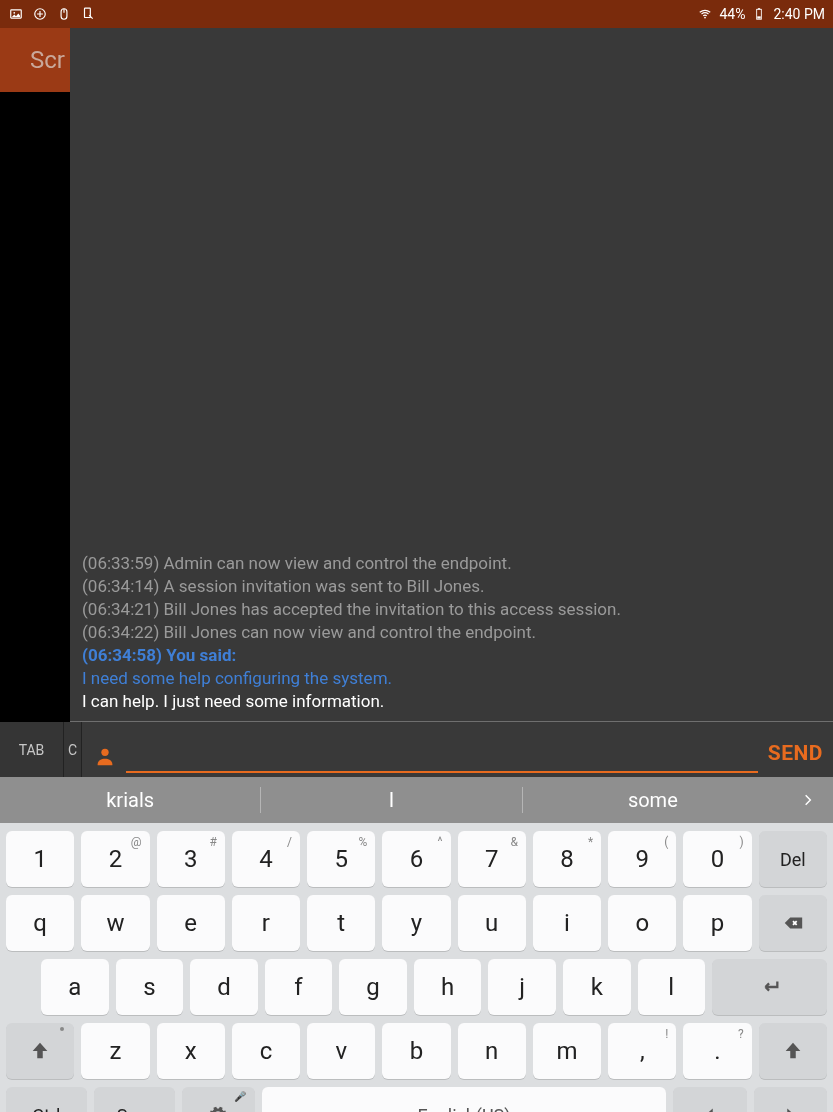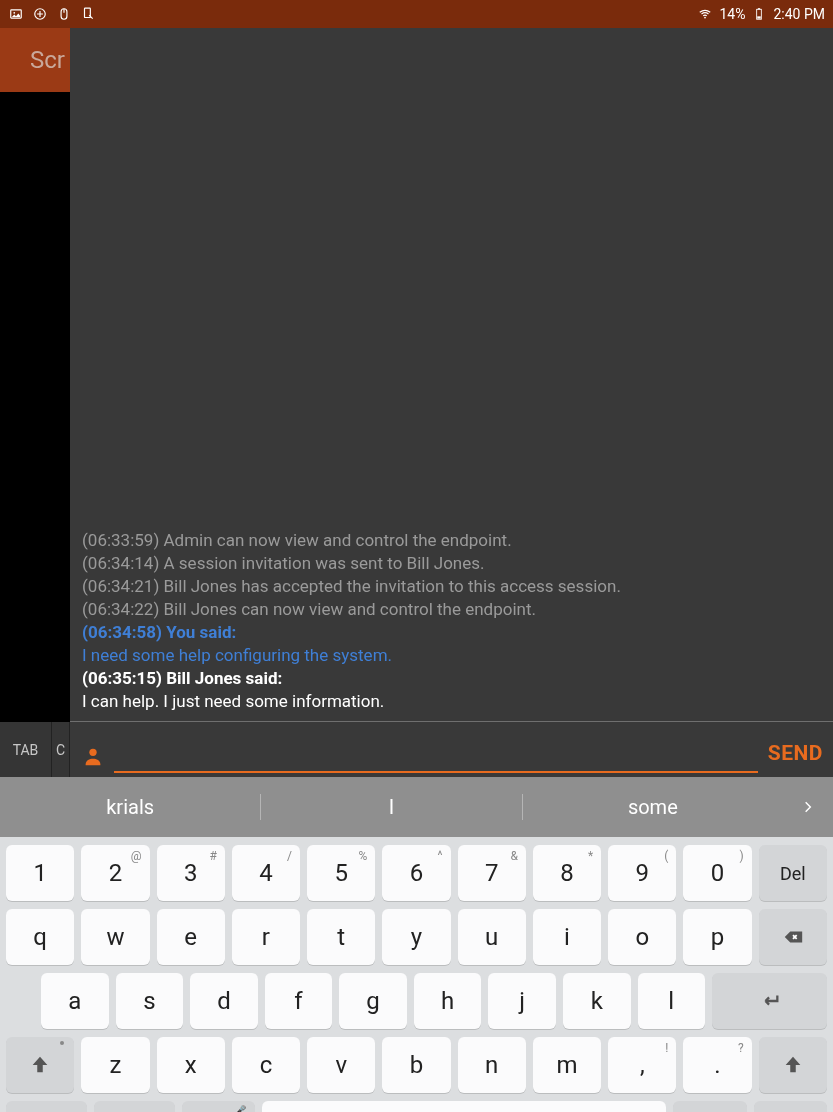--- a/index.html
+++ b/index.html
@@ -28,30 +28,30 @@
   .chat-line.you { color: #3f7fd6; font-weight: 700; }
   .chat-line.you-msg { color: #3f7fd6; }
   .chat-line.other { color: #fff; font-weight: 700; }
   .chat-line.other-msg { color: #fff; }
 
   .chat-divider { height: 1px; background: #6f6f6f; margin: 2px 0 0 0; }
 
   
   .footer-row { background: #303030; height: 55px; display: flex; align-items: stretch; }
   .tab-btn { background: #353535; color: #c7c7c7; font-size: 14px; display:flex; align-items:center; justify-content:center; border-right:1px solid #222; }
-  .tab-tab { width: 52px; }
+  .tab-tab { width: 64px; }
   .tab-c { width: 18px; }
   .chat-input-area { flex:1; display:flex; align-items:flex-end; gap:10px; padding: 0 10px 4px 12px; background:#393939; }
   .person-icon { width:22px; height:22px; margin-bottom:6px; }
   .person-icon svg { width:22px; height:22px; fill:#e86b1f; }
   .input-line { flex:1; border:none; border-bottom:2px solid #e86b1f; background:transparent; height:30px; outline:none; color:#fff; font-size:16px; }
   .send-btn { color:#e86b1f; font-weight:700; font-size:21px; padding-bottom:8px; letter-spacing:0.5px; }
 
   
-  .suggestion-bar { background: #8f8f8f; height: 60px; display:flex; align-items:center; color:#fff; font-size:20px; }
+  .suggestion-bar { background: #8f8f8f; height: 46px; display:flex; align-items:center; color:#fff; font-size:20px; }
   .sugg { flex:1; text-align:center; position:relative; }
   .sugg-div { width:1px; height:26px; background:#b5b5b5; }
   .sugg-arrow { width:50px; display:flex; align-items:center; justify-content:center; }
   .sugg-arrow svg { width:14px; height:24px; stroke:#fff; fill:none; stroke-width:2.5; }
 
   
   .keyboard { background:#dcdee0; padding:8px 6px 6px 6px; height:349px; display:flex; flex-direction:column; gap:8px; }
   .krow { display:flex; gap:7px; }
   .key { background:#fbfbfc; border:none; border-radius:6px; box-shadow:0 1px 0 rgba(0,0,0,0.15); height:56px; display:flex; align-items:center; justify-content:center; font-size:24px; color:#222; position:relative; flex:1; }
   .key .sup { position:absolute; top:4px; right:8px; font-size:12px; color:#888; }
@@ -98,21 +98,21 @@
         </svg>
       </span>
   </div>
   <div class="status-right">
     <span class="sb-icon">
         <svg viewBox="0 0 24 24">
           <path d="M3 9a15 15 0 0118 0M6 12a10 10 0 0112 0M9 15a5 5 0 016 0" fill="none" stroke="#fff" stroke-width="2"></path>
           <circle cx="12" cy="18" r="1.5"></circle>
         </svg>
       </span>
-    <span>14%</span>
+    <span>44%</span>
     <span class="sb-icon">
         <svg viewBox="0 0 24 24">
           <rect x="8" y="4" width="8" height="17" fill="none" stroke="#fff" stroke-width="1.5"></rect>
           <rect x="10" y="2" width="4" height="2"></rect>
           <rect x="9" y="16" width="6" height="4"></rect>
         </svg>
       </span>
     <span>2:40 PM</span>
   </div>
 </div>
@@ -124,21 +124,20 @@
 <div class="content-area">
   <div class="left-col"></div>
   <div class="chat-panel">
     <div class="chat-scroll">
       <div class="chat-line"><span class="ts">06:33:59</span><span>Admin can now view and control the endpoint.</span></div>
       <div class="chat-line"><span class="ts">06:34:14</span><span>A session invitation was sent to Bill Jones.</span></div>
       <div class="chat-line"><span class="ts">06:34:21</span><span>Bill Jones has accepted the invitation to this access session.</span></div>
       <div class="chat-line"><span class="ts">06:34:22</span><span>Bill Jones can now view and control the endpoint.</span></div>
       <div class="chat-line you">(06:34:58) You said:</div>
       <div class="chat-line you-msg">I need some help configuring the system.</div>
-      <div class="chat-line other">(06:35:15) Bill Jones said:</div>
       <div class="chat-line other-msg">I can help. I just need some information.</div>
     </div>
     <div class="chat-divider"></div>
   </div>
 </div>
 
 <div class="footer-row">
   <div class="tab-btn tab-tab">TAB</div>
   <div class="tab-btn tab-c">C</div>
   <div class="chat-input-area">

